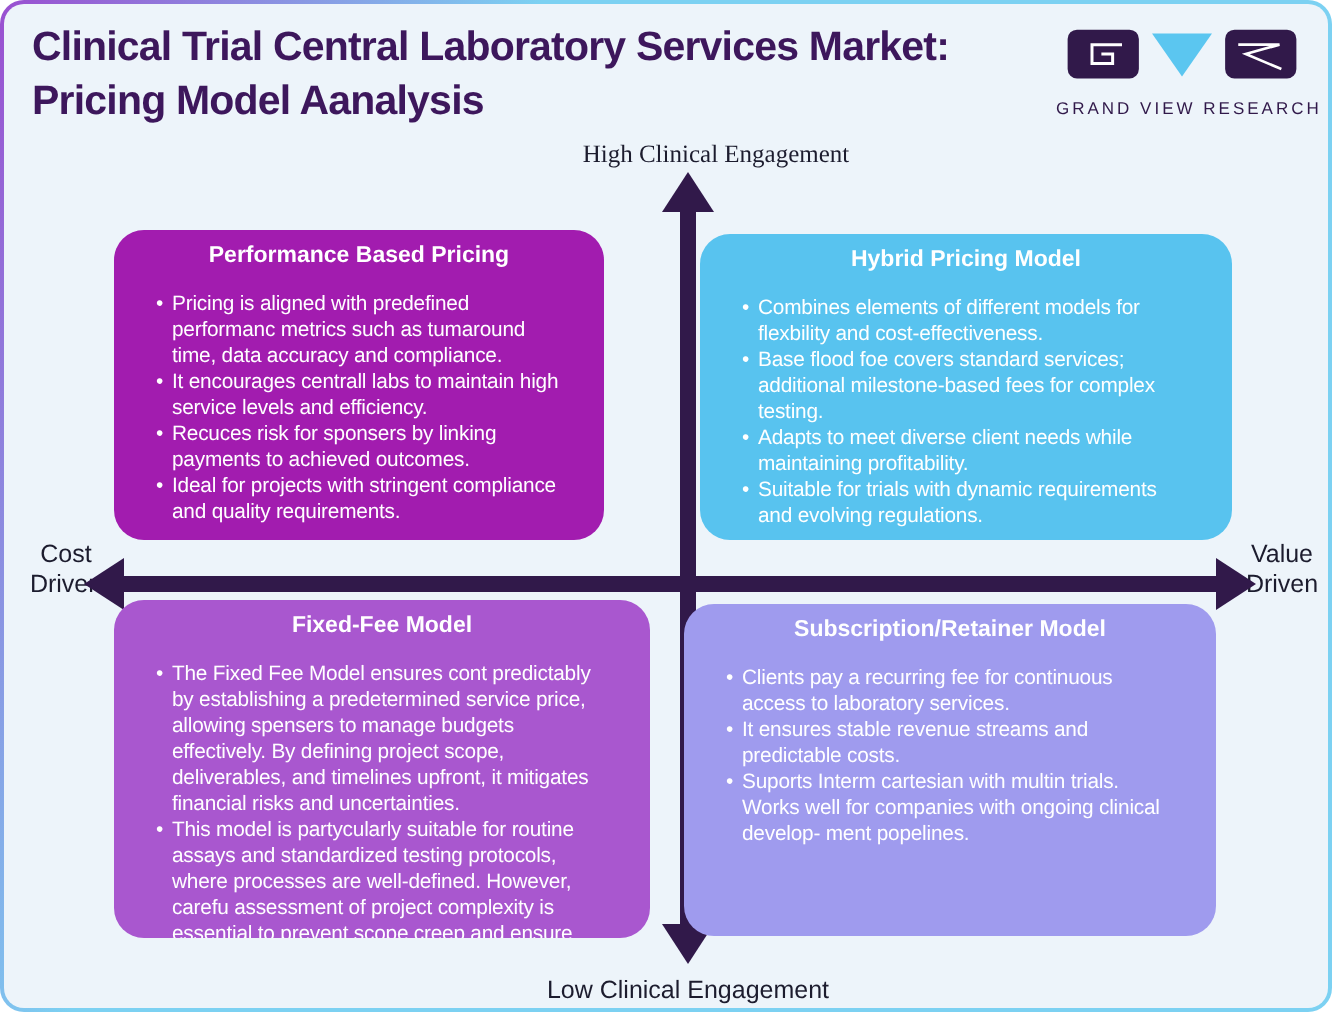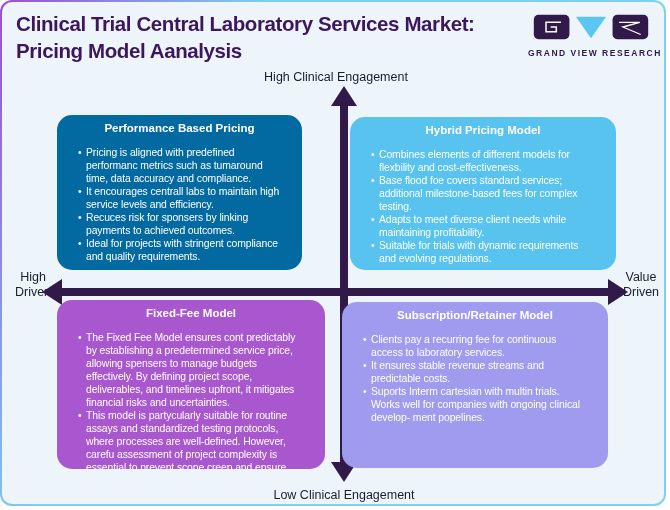--- a/index.html
+++ b/index.html
@@ -5,39 +5,39 @@
   html,body{margin:0;padding:0;background:#ffffff;}
   body{width:670px;height:510px;font-family:"Liberation Sans",sans-serif;overflow:hidden;}
   .card-border{position:absolute;left:0;top:0;width:666px;height:506px;border-radius:12px;
     background:linear-gradient(115deg,#9a4fd0 0%,#7cd1f2 30%,#7cd1f2 100%);padding:2px;box-sizing:border-box;}
   .card{position:relative;width:662px;height:502px;border-radius:10px;background:#edf4fa;overflow:hidden;}
 
   
   .title{position:absolute;left:14px;top:8px;width:500px;font-size:20.5px;font-weight:bold;
     line-height:27px;color:#3d175c;letter-spacing:-0.4px;}
   .logo{position:absolute;right:10px;top:10px;width:126px;text-align:center;}
-  .logo-word{font-size:8.5px;font-weight:bold;letter-spacing:1.5px;color:#31194a;margin-top:2px;white-space:nowrap;}
+  .logo-word{font-size:8.5px;font-weight:normal;letter-spacing:1.5px;color:#31194a;margin-top:2px;white-space:nowrap;}
 
   
   .vline{position:absolute;left:338px;top:100px;width:8px;height:362px;background:#31194a;}
   .hline{position:absolute;left:60px;top:286px;width:548px;height:8px;background:#31194a;}
   .arr{position:absolute;width:0;height:0;}
   .arr-up{left:329px;top:84px;border-left:13px solid transparent;border-right:13px solid transparent;border-bottom:20px solid #31194a;}
   .arr-down{left:329px;top:460px;border-left:13px solid transparent;border-right:13px solid transparent;border-top:20px solid #31194a;}
   .arr-left{left:40px;top:277px;border-top:13px solid transparent;border-bottom:13px solid transparent;border-right:20px solid #31194a;}
   .arr-right{left:606px;top:277px;border-top:13px solid transparent;border-bottom:13px solid transparent;border-left:20px solid #31194a;}
   .axis-label{position:absolute;color:#1c1c2e;font-size:12.5px;}
-  .axis-top{left:214px;top:68px;width:240px;text-align:center;}
+  .axis-top{left:236px;top:68px;width:240px;text-align:center;font-family:Liberation Serif, serif;}
   .axis-bottom{left:222px;top:486px;width:240px;text-align:center;}
   .axis-left{left:6px;top:268px;width:50px;text-align:center;line-height:15px;}
   .axis-right{left:616px;top:268px;width:46px;text-align:center;line-height:15px;}
 
   
   .q{position:absolute;border-radius:15px;color:#ffffff;box-sizing:border-box;padding:7px 9px 5px 9px;overflow:hidden;}
-  .q-tl{left:55px;top:113px;width:245px;height:155px;background:#0369a1;}
+  .q-tl{left:55px;top:113px;width:245px;height:155px;background:#a21caf;}
   .q-tr{left:348px;top:115px;width:266px;height:153px;background:#58c3ef;}
   .q-bl{left:55px;top:298px;width:268px;height:169px;background:#a957cf;}
   .q-br{left:340px;top:300px;width:266px;height:166px;background:#9f9bee;}
   .q-title{margin:0 0 5px 0;text-align:center;font-size:11.5px;font-weight:bold;}
   .q-list{margin:12px;padding:0;list-style:none;font-size:10.4px;line-height:13px;letter-spacing:-0.1px;}
   .q-list li{position:relative;padding-left:8px;margin:0;}
   .q-list li::before{content:"\2022";position:absolute;left:0;top:0;}
 </style>
 </head>
 <body>
@@ -57,21 +57,21 @@
       <polygon points="45,5 77,5 61,28" fill="#5bc6f0"></polygon>
       <rect x="84" y="3" width="38" height="26" rx="5" fill="#31194a"></rect>
       <path d="M91 11 H113 L95 16 L114 24" fill="none" stroke="#ffffff" stroke-width="1.4"></path>
     </svg>
     <div class="logo-word">GRAND VIEW RESEARCH</div>
   </div>
 
   <div class="axis-label axis-top">High Clinical Engagement</div>
   <div class="axis-label axis-bottom">Low Clinical Engagement</div>
   <div class="axis-label axis-left">
-    <div>High</div>
+    <div>Cost</div>
     <div>Driven</div>
   </div>
   <div class="axis-label axis-right">
     <div>Value</div>
     <div>Driven</div>
   </div>
 
   <div class="vline"></div>
   <div class="hline"></div>
   <div class="arr arr-up"></div>

